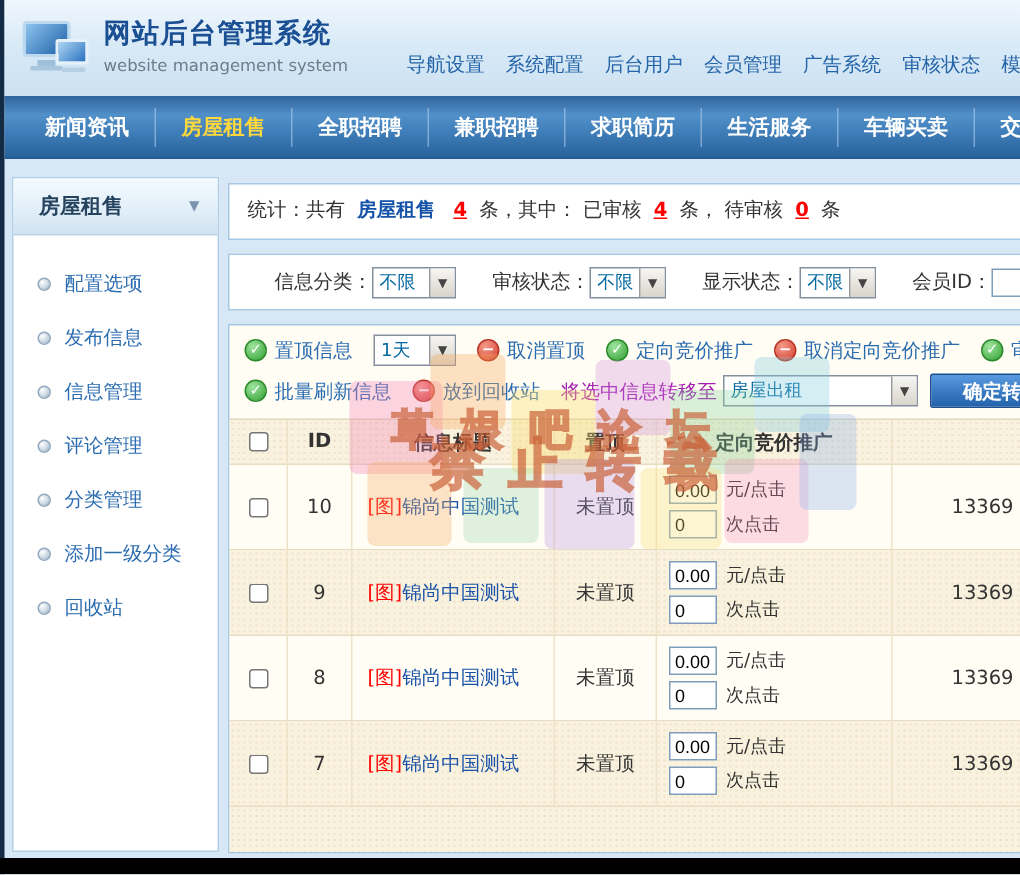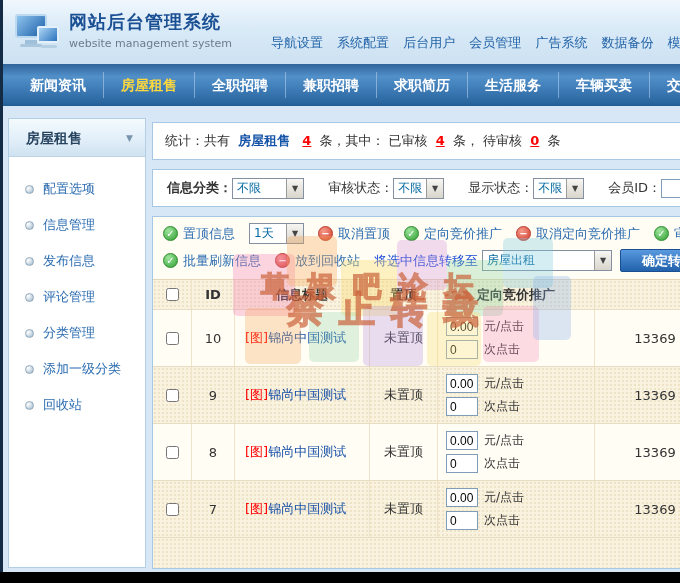--- a/index.html
+++ b/index.html
@@ -50,37 +50,37 @@
   
   #main { position:absolute; left:152px; top:122px; width:600px; }
   .box { background:#fff; border:1px solid #a6c8e4; margin-bottom:9px; }
 
   #stats-box { height:38px; line-height:36px; padding-left:12px; font-size:13px; color:#333; white-space:nowrap; }
   #stats-box .cat { color:#1553a8; font-weight:bold; margin:0 4px; }
   .rednum { color:#f00; font-weight:bold; text-decoration:underline; margin:0 4px; }
 
   #filter-box { height:38px; display:flex; align-items:center; padding-left:14px; font-size:13px; color:#333; white-space:nowrap; }
   #filter-box .flabel { margin-left:24px; }
-  #filter-box .flabel:first-child { margin-left:0;font-weight:bold; }
+  #filter-box .flabel:first-child { margin-left:16px; }
 
   
   .sel { display:inline-flex; align-items:center; height:21px; border:1px solid #848fa0;
     background:#fff; cursor:pointer; vertical-align:middle; }
   .sel .val { flex:1; padding:0 4px; font-size:12px; color:#0369a1; overflow:hidden; }
   .sel .btn { width:17px; height:19px; margin:0; border-left:1px solid #9a9a9a;
     background:linear-gradient(180deg,#f7f6f3,#d9d5cc); display:flex; align-items:center; justify-content:center;
     font-size:8px; color:#444; }
   .tb-input { height:19px; border:1px solid #7f9db9; font-size:12px; padding:0 3px; }
 
   
   #grid-box { background:#fffdf4; border:1px solid #a6c8e4; width:100%; }
   .toolbar { display:flex; align-items:center; height:29px; padding-left:10px; white-space:nowrap; font-size:13px; }
   .toolbar .tool { display:inline-flex; align-items:center; margin-right:14px; cursor:pointer; }
   .toolbar .tool .tlabel { color:#2b6cb0; margin-left:5px; }
-  .toolbar .plain { color:#1d4ed8; margin-right:4px; }
+  .toolbar .plain { color:#a21caf; margin-right:4px; }
   .icon-ok, .icon-no { width:15px; height:15px; border-radius:50%; display:inline-flex;
     align-items:center; justify-content:center; color:#fff; font-size:10px; font-weight:bold; line-height:1; }
   .icon-ok { background:radial-gradient(circle at 35% 30%, #9fe59f, #2f9e2f); border:1px solid #2a8a2a; }
   .icon-no { background:radial-gradient(circle at 35% 30%, #f59a8a, #d33f2f); border:1px solid #b93425; }
   #transfer-btn { width:96px; height:23px; margin-left:8px; border:1px solid #1c4f8f; border-radius:2px;
     background:linear-gradient(180deg,#5a9ae0 0%,#3b7cc4 50%,#2363ad 100%);
     color:#fff; font-size:13px; font-weight:bold; cursor:pointer; }
 
   
   #tbl { width:562px; border-top:1px solid #e3d6ba; margin-top:4px; font-size:13px; color:#333; }
@@ -128,21 +128,21 @@
     <div id="title-block">
       <div id="app-title">网站后台管理系统</div>
       <div id="app-subtitle">website management system</div>
     </div>
     <div id="top-nav">
       <a>导航设置</a>
       <a>系统配置</a>
       <a>后台用户</a>
       <a>会员管理</a>
       <a>广告系统</a>
-      <a>数据备份</a>
+      <a>审核状态</a>
       <a>模板管理</a>
       
     </div>
   </div>
 
   <div id="main-nav">
     <div class="nav-item">新闻资讯</div>
     <div class="nav-item active">房屋租售</div>
     <div class="nav-item">全职招聘</div>
     <div class="nav-item">兼职招聘</div>
@@ -157,25 +157,25 @@
       <span>房屋租售</span>
       <span class="arrow">▼</span>
     </div>
     <div id="sidebar-menu">
       <div class="side-item">
         <span class="bullet"></span>
         <span class="lbl">配置选项</span>
         </div>
       <div class="side-item">
         <span class="bullet"></span>
+        <span class="lbl">发布信息</span>
+        </div>
+      <div class="side-item">
+        <span class="bullet"></span>
         <span class="lbl">信息管理</span>
-        </div>
-      <div class="side-item">
-        <span class="bullet"></span>
-        <span class="lbl">发布信息</span>
         </div>
       <div class="side-item">
         <span class="bullet"></span>
         <span class="lbl">评论管理</span>
         </div>
       <div class="side-item">
         <span class="bullet"></span>
         <span class="lbl">分类管理</span>
         </div>
       <div class="side-item">

